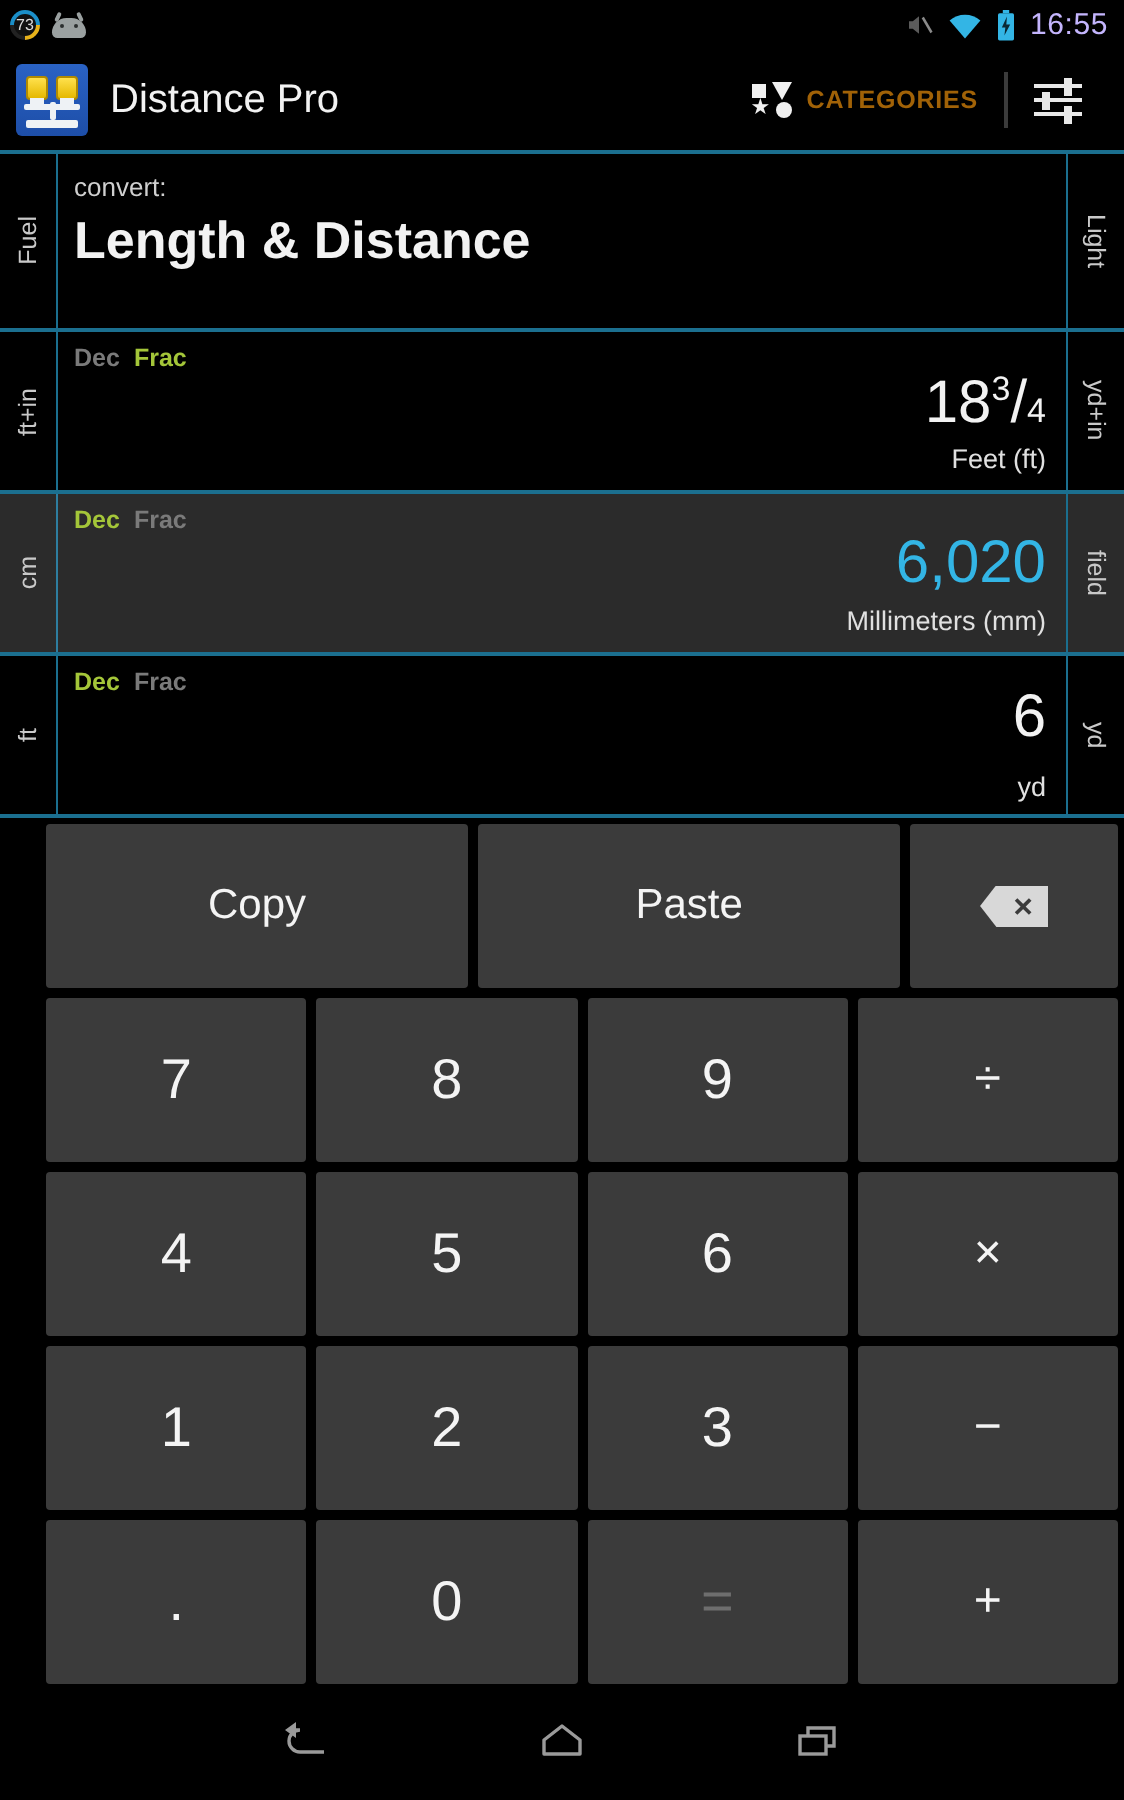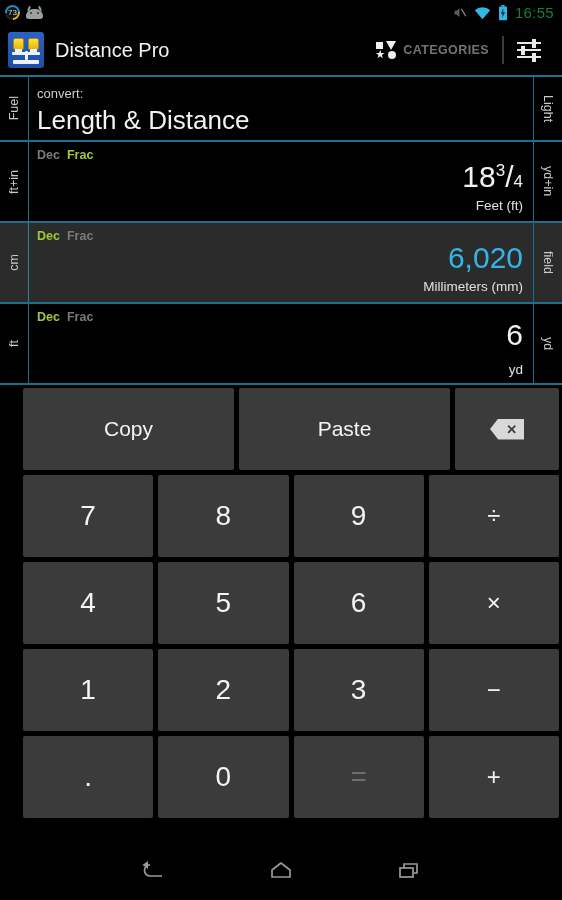--- a/index.html
+++ b/index.html
@@ -10,21 +10,21 @@
   }
   #app{ position:relative; width:562px; height:900px; background:#000; }
 
   
   .statusbar{
     height:25px; background:#000; display:flex; align-items:center;
     padding:0 8px 0 5px; color:#33b5e5;
   }
   .sb-left{ display:flex; align-items:center; gap:6px; }
   .sb-right{ margin-left:auto; display:flex; align-items:center; gap:7px; }
-  .sb-time{ font-size:15px; color:#15803d; letter-spacing:.3px; }
+  .sb-time{ font-size:15px; color:#c4b5fd; letter-spacing:.3px; }
 
   .ic-badge{
     width:15px;height:15px;border-radius:50%;
     background:conic-gradient(#1b8fc9 0 25%, #e8b21a 25% 50%, #222 50% 75%, #1b8fc9 75% 100%);
     position:relative; display:flex; align-items:center; justify-content:center;
   }
   .ic-badge i{
     position:absolute; inset:2px; border-radius:50%; background:#111;
     font-style:normal; font-size:8px; color:#ddd; display:flex;
     align-items:center; justify-content:center; line-height:1;text-align:right;
@@ -74,21 +74,21 @@
   .app-icon .h1{ left:7px; } .app-icon .h2{ right:7px; }
   .app-title{
     color:#f2f2f2; font-size:20px; margin-left:11px; font-weight:400;
     white-space:nowrap;
   }
   .ab-right{ margin-left:auto; display:flex; align-items:stretch; height:36px; }
   .ab-btn{
     display:flex; align-items:center; gap:7px; padding:0 13px; cursor:pointer;
   }
   .ab-btn .lbl{
-    color:#737373; font-size:12.5px; font-weight:bold; letter-spacing:.4px;
+    color:#a16207; font-size:12.5px; font-weight:bold; letter-spacing:.4px;
   }
   .ab-sep{ width:1px; background:#3b3b3b; margin:4px 0; }
 
   .ic-cats{ position:relative; width:20px; height:18px; }
   .ic-cats span{ position:absolute; }
   .ic-cats .sq{ left:0; top:1px; width:7px;height:7px; background:#f0f0f0; }
   .ic-cats .tri{
     right:0; top:0; width:0;height:0;
     border-left:5px solid transparent; border-right:5px solid transparent;
     border-top:9px solid #f0f0f0;
@@ -98,38 +98,38 @@
 
   .ic-units{ display:flex; align-items:flex-end; gap:2px; height:16px; }
   .ic-units i{ width:3px; background:#f0f0f0; display:block; }
 
   .ic-sliders{ position:relative; width:24px; height:20px; }
   .ic-sliders .ln{ position:absolute; left:0; right:0; height:2px; background:#e8e8e8; }
   .ic-sliders .kn{ position:absolute; width:4px; height:9px; background:#e8e8e8; }
 
   
   .convert-bar{
-    height:65px; background:#000; display:flex; align-items:stretch;
+    height:89px; background:#000; display:flex; align-items:stretch;
     border-bottom:2px solid #1b6f8f;
   }
   .side-tab{
     width:28px; display:flex; align-items:center; justify-content:center;
     cursor:pointer; flex:0 0 auto;
   }
   .side-tab span{
     color:#c9c9c9; font-size:12.5px; white-space:nowrap;
   }
   .vt-left span{ writing-mode:vertical-rl; transform:rotate(180deg); }
   .vt-right span{ writing-mode:vertical-rl; }
   .conv-body{
     flex:1; border-left:1px solid #1b6f8f; border-right:1px solid #1b6f8f;
     padding:9px 0 0 8px; display:flex; flex-direction:column; cursor:pointer;
   }
   .conv-sub{ color:#cfcfcf; font-size:13px; }
-  .conv-title{ color:#f2f2f2; font-size:26px; margin-top:4px; font-weight:400; }
+  .conv-title{ color:#f2f2f2; font-size:26px; margin-top:4px; font-weight:700; }
 
   
   .rows{ background:#000; }
   .row{
     height:81px; display:flex; align-items:stretch; position:relative;
     border-bottom:2px solid #1b6f8f; background:#000;
   }
   .row.active{ background:#2b2b2b; }
   .row-body{
     flex:1; border-left:1px solid #1b6f8f; border-right:1px solid #1b6f8f;

